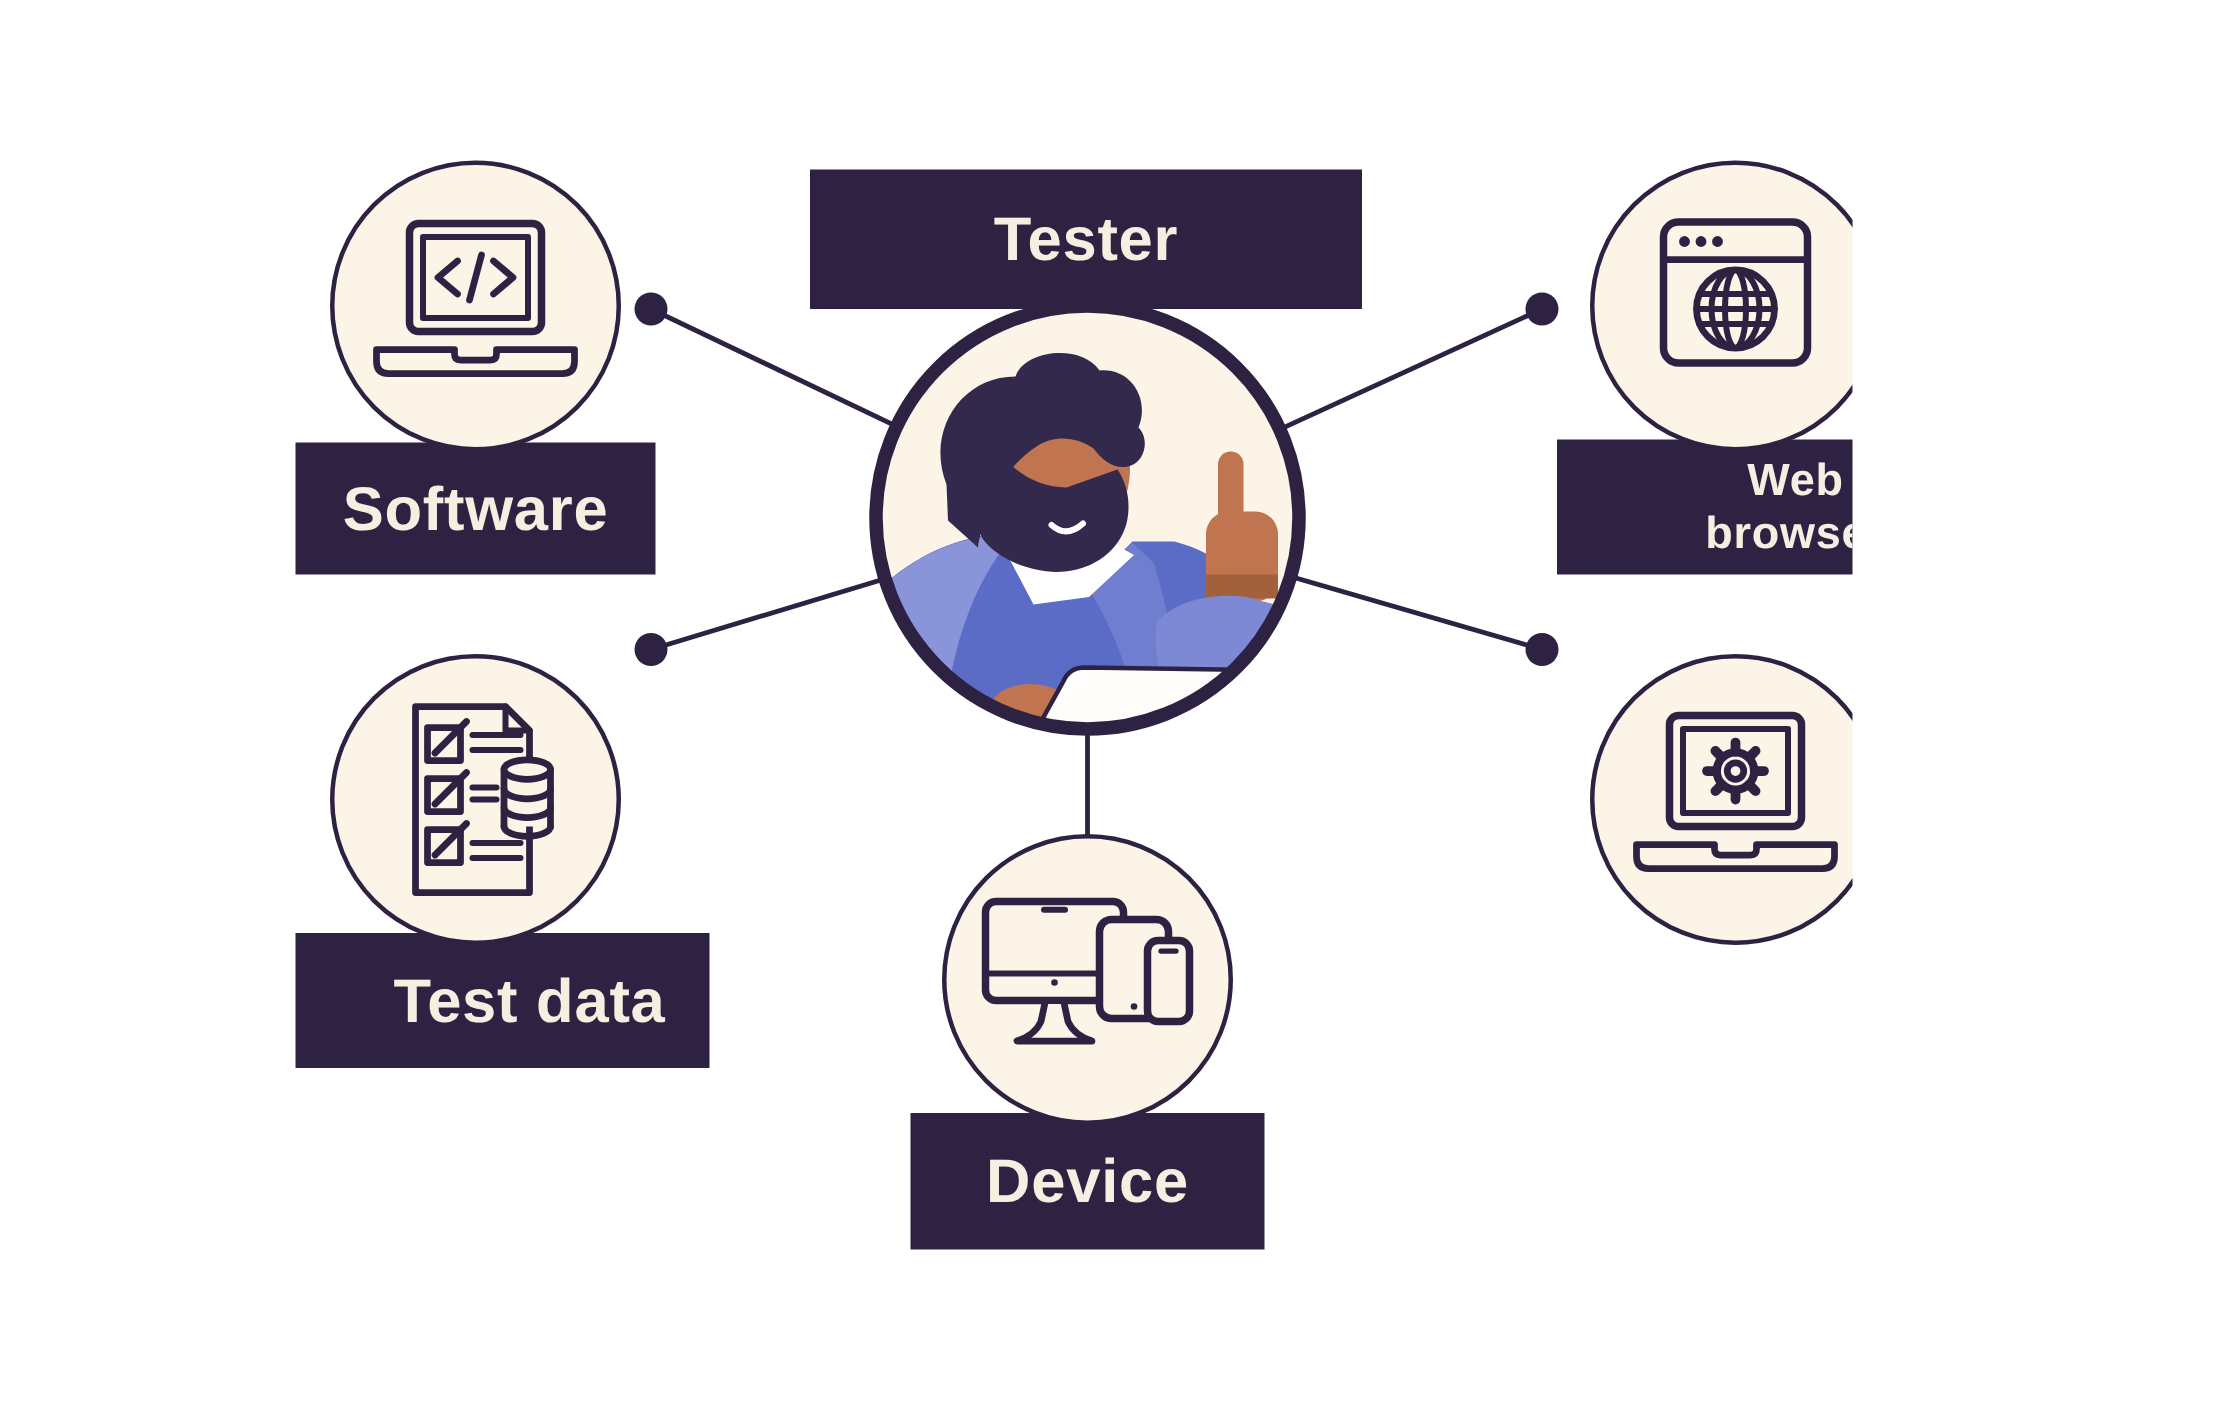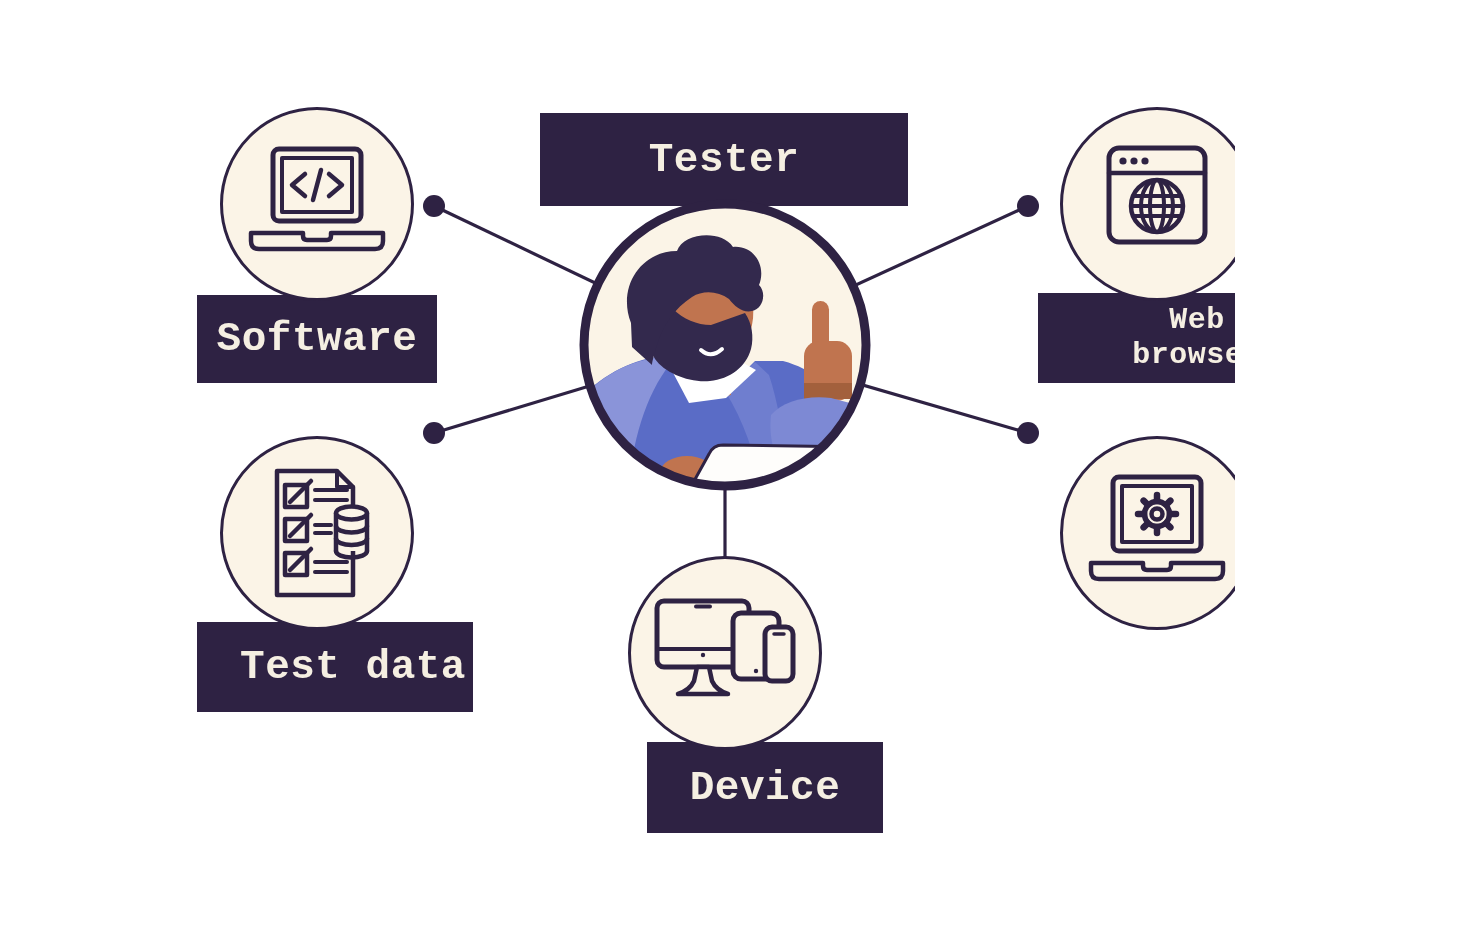--- a/index.html
+++ b/index.html
@@ -1,18 +1,18 @@
 <!DOCTYPE html>
 <html><head>
 <meta charset="utf-8">
 <style>
   html,body{margin:0;padding:0;background:#ffffff;}
   .canvas{
     position:relative;width:1235px;height:948px;background:#ffffff;overflow:hidden;
-    font-family:Liberation Mono, monospace;
+    font-family:Liberation Sans, sans-serif;
   }
   .connectors{position:absolute;left:0;top:0;z-index:0;}
   .badge{
     position:absolute;z-index:1;background:#2e2243;color:#f5efe2;
     display:flex;align-items:center;justify-content:center;text-align:center;
     font-weight:bold;white-space:pre-line;letter-spacing:0.5px;
   }
   .badge.single{font-size:41px;}
   .badge.double{font-size:30px;line-height:1.18;padding-left:39px;}
   .node-circle{
@@ -45,21 +45,21 @@
       <circle cx="434" cy="433" r="11"></circle>
       <circle cx="1028" cy="433" r="11"></circle>
     </g>
   </svg>
 
   <div class="badge single" style="left:540px;top:113px;width:368px;height:93px;">Tester</div>
   <div class="badge single" style="left:197px;top:295px;width:240px;height:88px;">Software</div>
   <div class="badge double" style="left:1038px;top:293px;width:240px;height:90px;">Web
 browser</div>
   <div class="badge single" style="left:197px;top:622px;width:240px;height:90px;padding-left:36px;">Test data</div>
-  <div class="badge single" style="left:607px;top:742px;width:236px;height:91px;margin-left:40px;">Device</div>
+  <div class="badge single" style="left:607px;top:742px;width:236px;height:91px;">Device</div>
 
   <div class="node-circle" style="left:220px;top:107px;">
     <svg class="icon" width="160" height="122" viewBox="0 0 160 122">
       <rect class="ink" x="36" y="6" width="88" height="72" rx="6" stroke-width="5"></rect>
       <rect class="ink" x="45" y="15" width="70" height="54" stroke-width="4"></rect>
       <polyline class="ink" points="68,31 55,42 68,53" stroke-width="4.5"></polyline>
       <polyline class="ink" points="92,31 105,42 92,53" stroke-width="4.5"></polyline>
       <line class="ink" x1="84" y1="27" x2="76" y2="57" stroke-width="4.5"></line>
       <path class="ink cream-fill" stroke-width="4.5" d="M 14 90 L 66 90 L 66 93 Q 66 97 70 97 L 90 97 Q 94 97 94 93 L 94 90 L 146 90 L 146 98 Q 146 106 138 106 L 22 106 Q 14 106 14 98 Z"></path>
     </svg>

